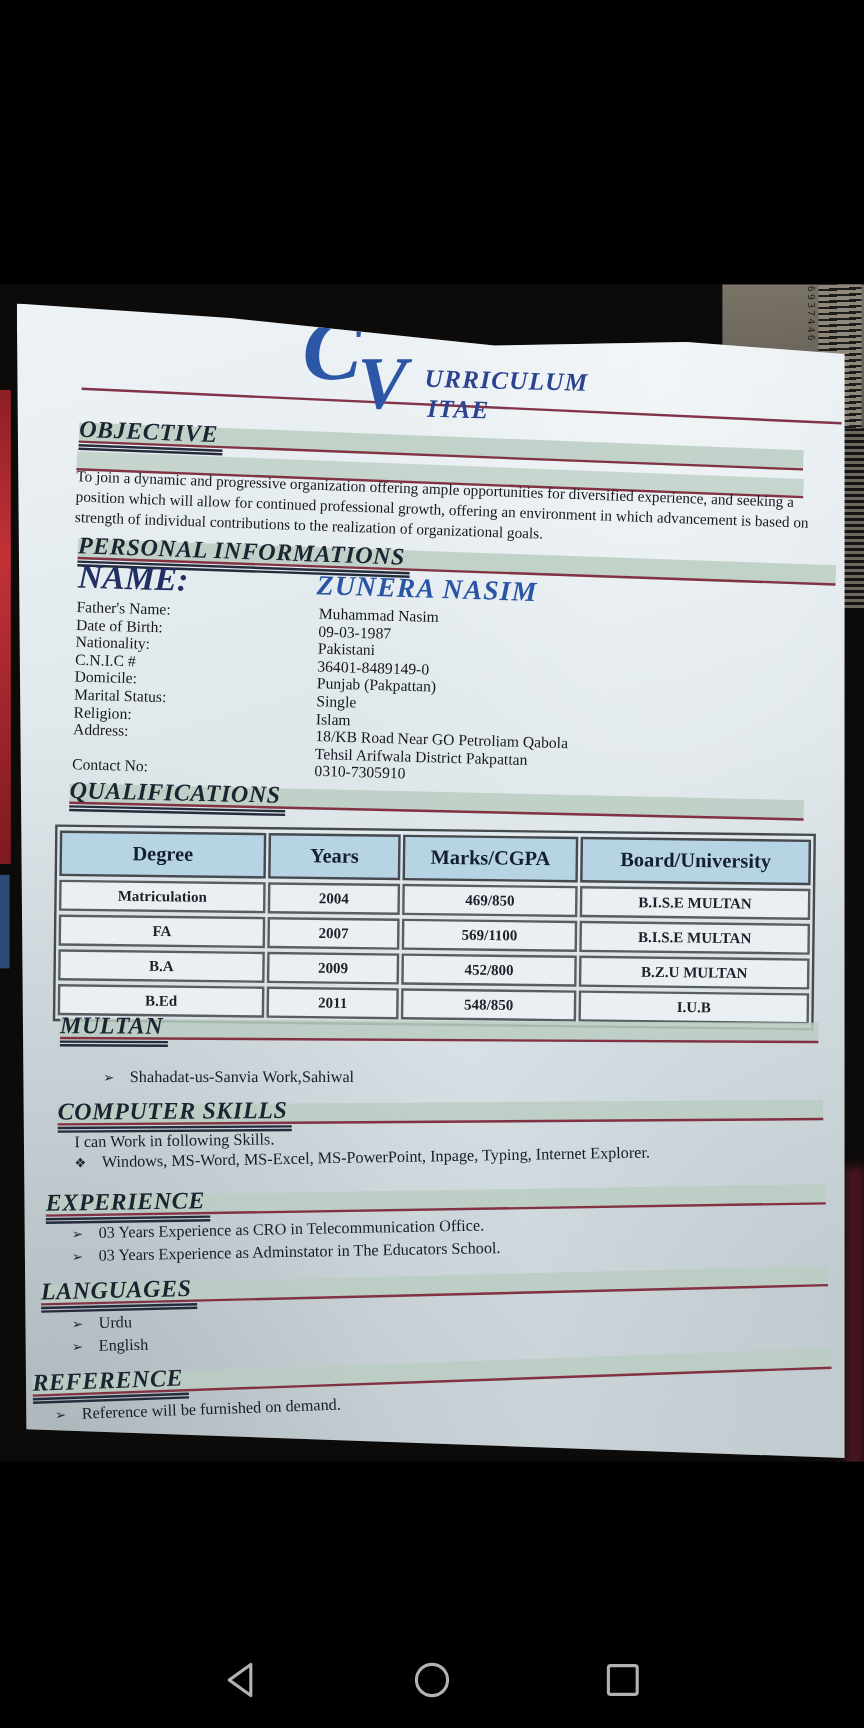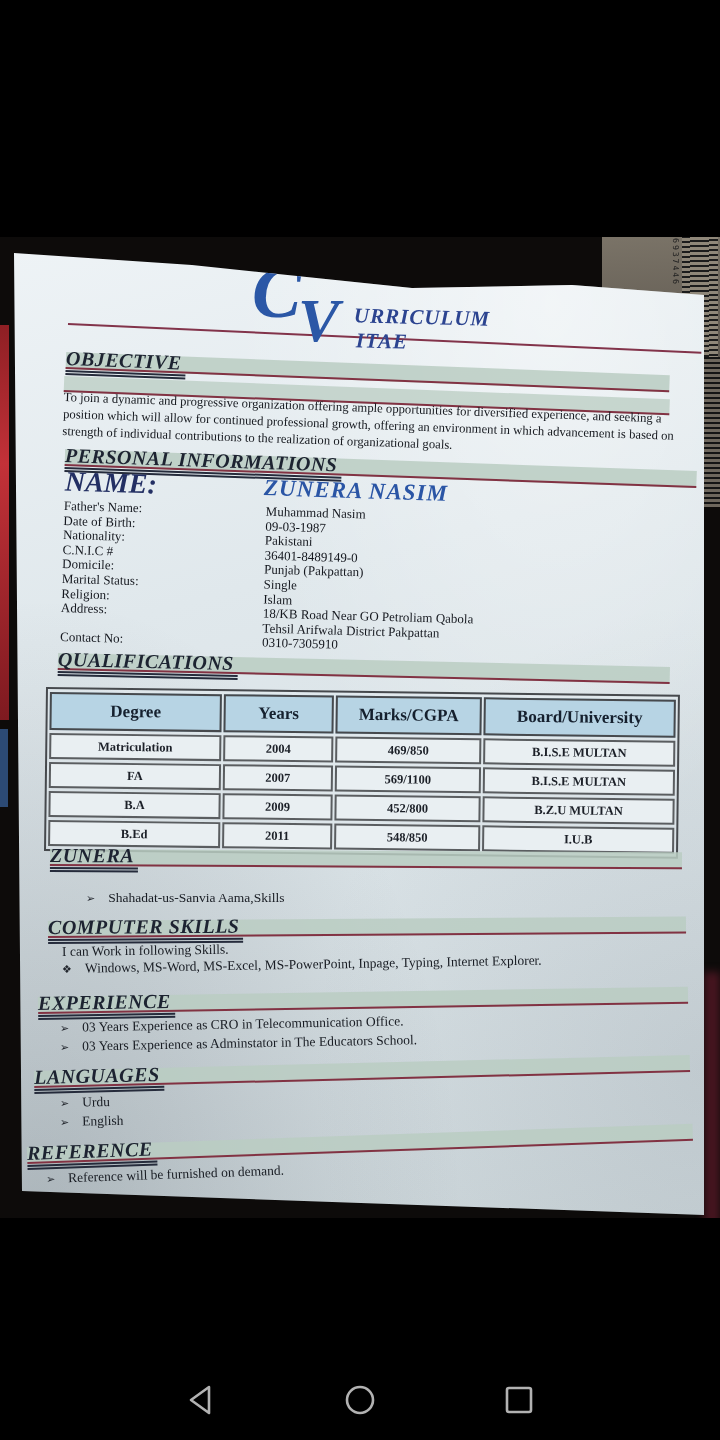--- a/index.html
+++ b/index.html
@@ -175,23 +175,23 @@
           <td>B.Ed</td>
           <td>2011</td>
           <td>548/850</td>
           <td>I.U.B</td>
         </tr>
       </tbody>
         </table>
 
       <div class="sec" style="left:38px;top:601px;width:632px;transform:rotate(0.3deg);">
         <div class="bar"></div>
-        <span class="ht">ZUNERA</span>
-      </div>
-      <div class="brow" style="left:74px;top:647px;"><span class="bul">➢</span><span>Shahadat-us-Sanvia Aama,Skills</span></div>
+        <span class="ht">MULTAN</span>
+      </div>
+      <div class="brow" style="left:74px;top:647px;"><span class="bul">➢</span><span>Shahadat-us-Sanvia Work,Sahiwal</span></div>
 
       <div class="sec" style="left:36px;top:673px;width:638px;transform:rotate(-0.4deg);">
         <div class="bar"></div>
         <span class="ht">COMPUTER SKILLS</span>
       </div>
       <div class="brow" style="left:50px;top:701px;transform:rotate(-0.8deg);"><span>I can Work in following Skills.</span></div>
       <div class="brow" style="left:50px;top:718px;transform:rotate(-1deg);"><span class="bul">❖</span><span>Windows, MS-Word, MS-Excel, MS-PowerPoint, Inpage, Typing, Internet Explorer.</span></div>
 
       <div class="sec" style="left:26px;top:749px;width:650px;transform:rotate(-0.9deg);">
         <div class="bar"></div>

